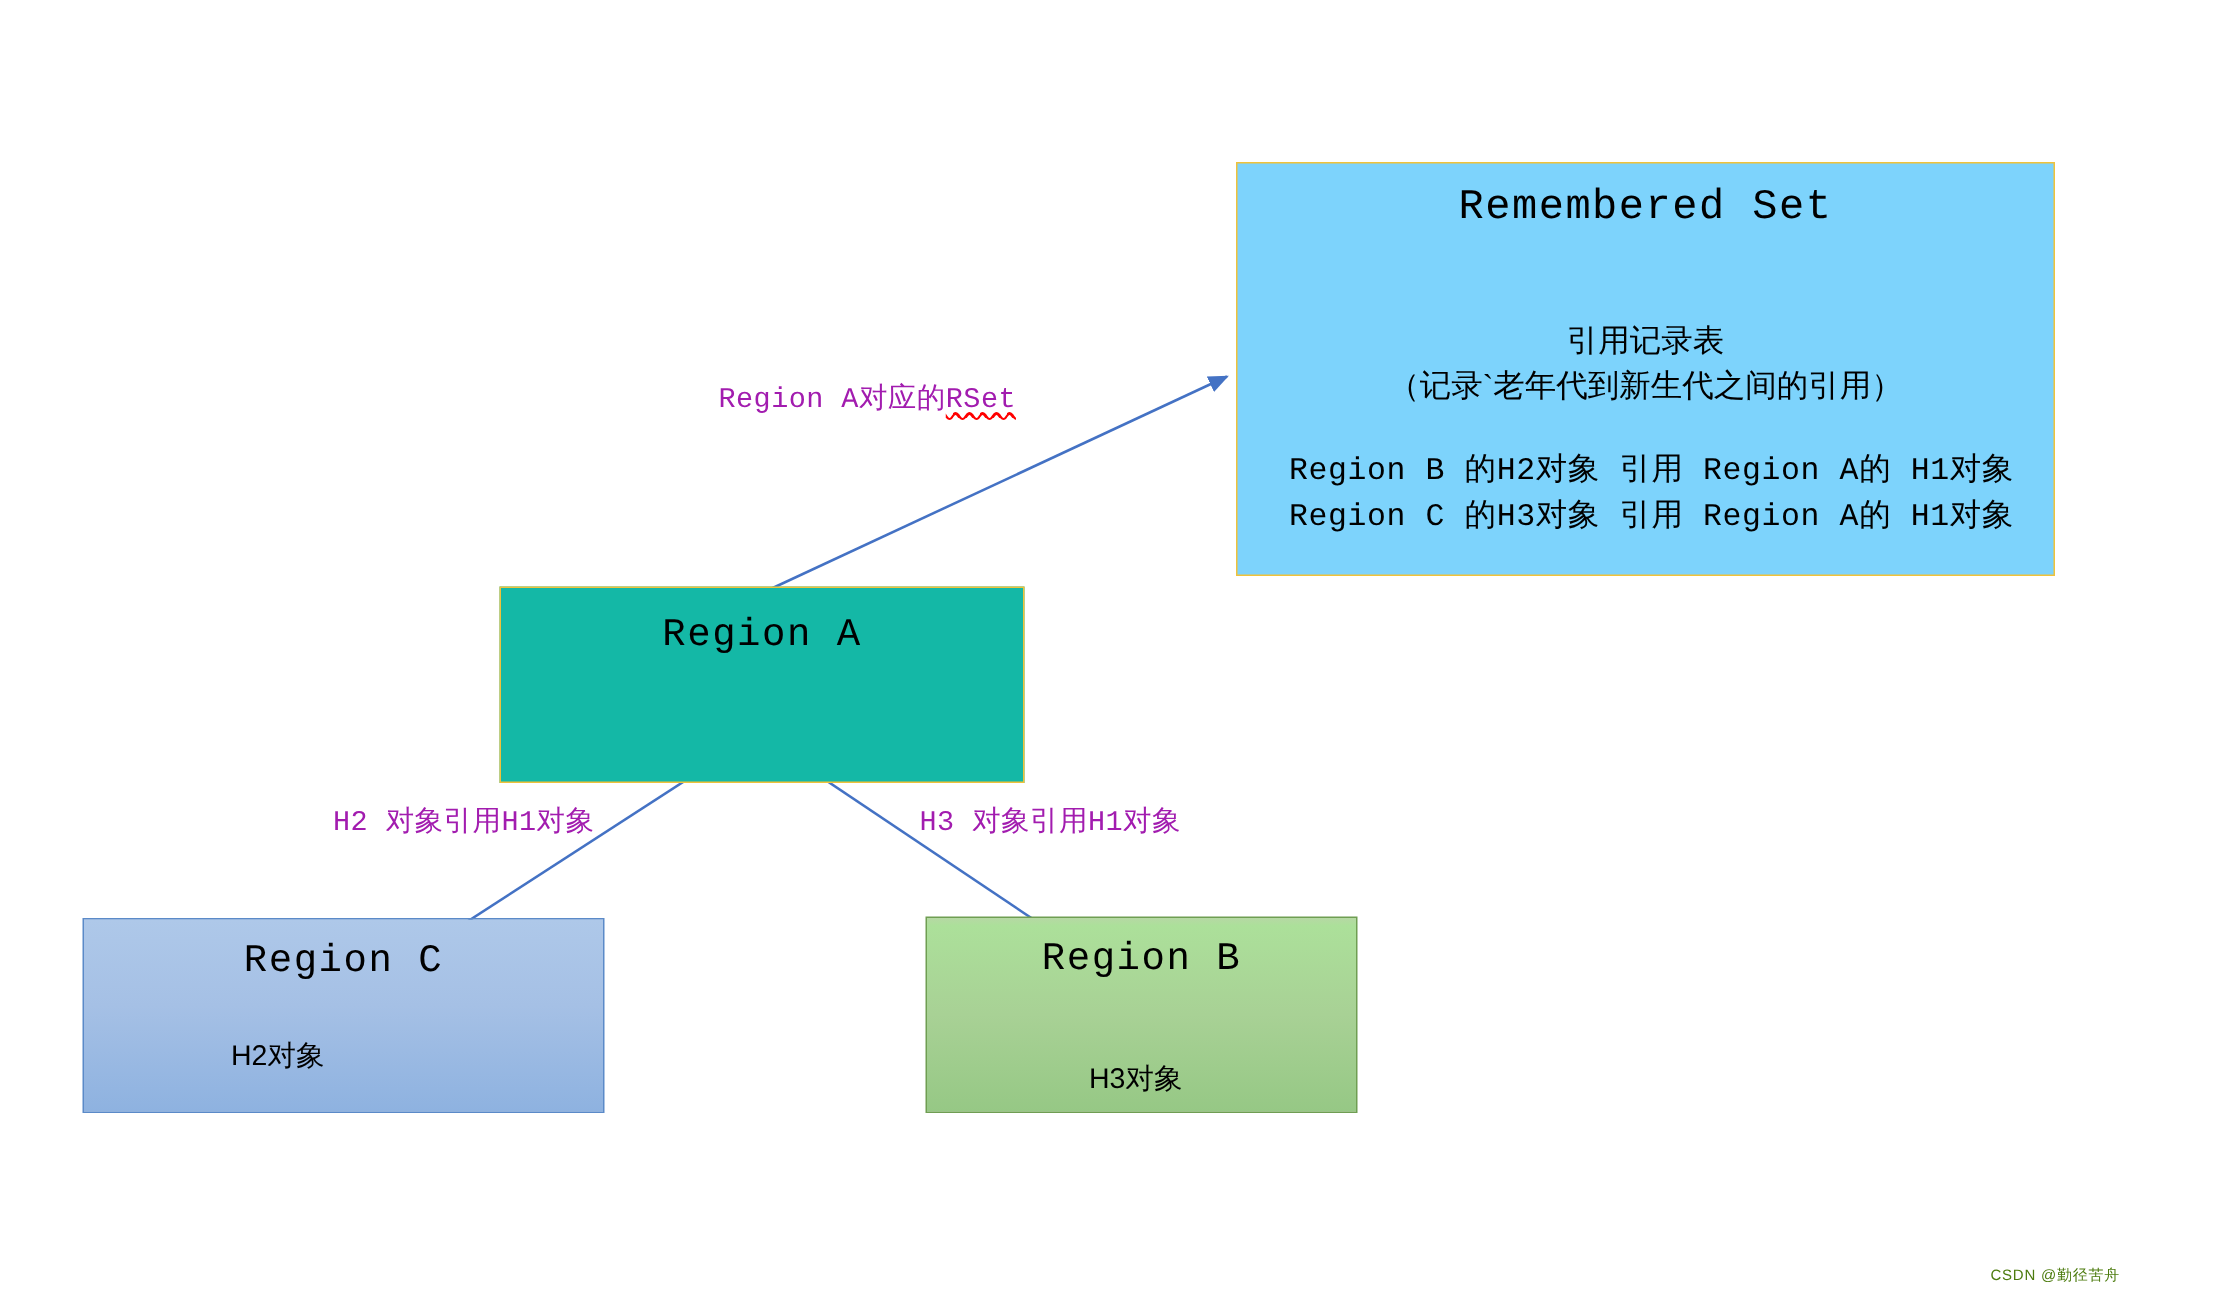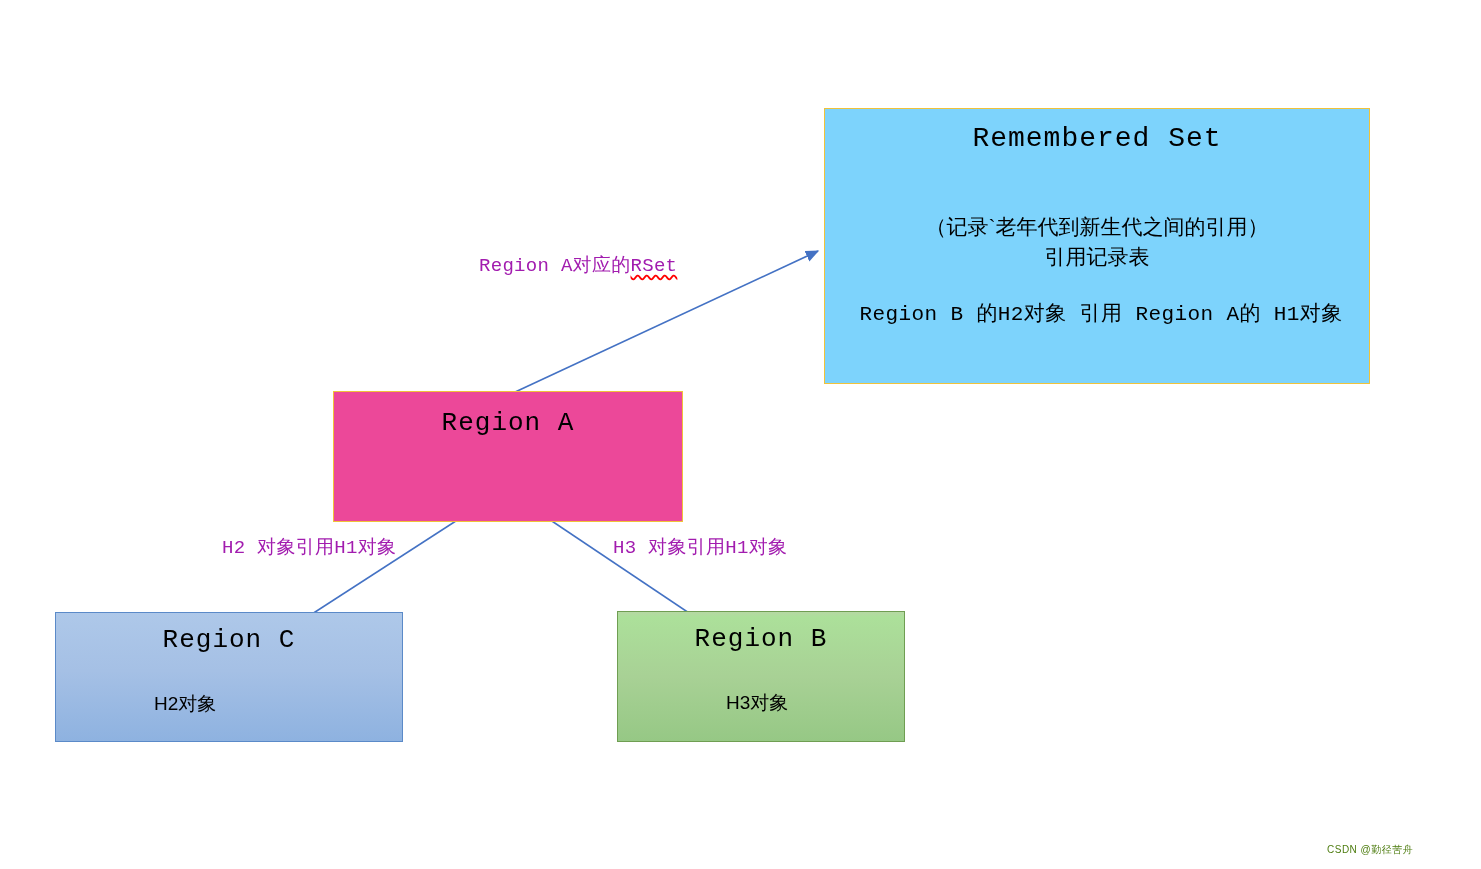--- a/index.html
+++ b/index.html
@@ -81,21 +81,21 @@
     line-height: 31px;
     letter-spacing: 0.4px;
     white-space: nowrap;
   }
 
   #region-a-box {
     left: 333px;
     top: 391px;
     width: 350px;
     height: 131px;
-    background: #ec4899;
+    background: #14b8a6;
     border: 1.5px solid #f0c23a;
   }
   #region-a-box .title {
     position: absolute;
     left: 0; right: 0;
     top: 16px;
     font-size: 26px;
   }
   #region-a-box .sub {
     position: absolute;
@@ -136,21 +136,21 @@
   }
   #region-b-box .title {
     position: absolute;
     left: 0; right: 0;
     top: 12px;
     font-size: 26px;
   }
   #region-b-box .sub {
     position: absolute;
     left: 108px;
-    top: 78px;
+    top: 94px;
     font-size: 19px;
     text-align: left;
   }
 
   
   .edge-label {
     position: absolute;
     white-space: nowrap;
     font-family: "Liberation Mono", "DejaVu Sans Mono", monospace;
     font-size: 19px;
@@ -193,25 +193,26 @@
     <line x1="513" y1="393" x2="818" y2="251" stroke="#4472c4" stroke-width="1.7" marker-end="url(#arrowhead)"></line>
 
     <line x1="207" y1="682" x2="493" y2="497" stroke="#4472c4" stroke-width="1.7" marker-end="url(#arrowhead)"></line>
 
     <line x1="783" y1="676" x2="516" y2="497" stroke="#4472c4" stroke-width="1.7" marker-end="url(#arrowhead)"></line>
   </svg>
 
   <div class="box" id="rset-box">
     <div class="title">Remembered Set</div>
     <div class="rset-desc">
+      <div>引用记录表</div>
       <div>（记录`老年代到新生代之间的引用）</div>
-      <div>引用记录表</div>
     </div>
     <div class="rset-entries">
       <div>Region B 的H2对象 引用 Region A的 H1对象</div>
+      <div>Region C 的H3对象 引用 Region A的 H1对象</div>
     </div>
   </div>
 
   <div class="box" id="region-a-box">
     <div class="title">Region A</div>
   </div>
 
   <div class="box" id="region-c-box">
     <div class="title">Region C</div>
     <div class="sub">H2对象</div>

